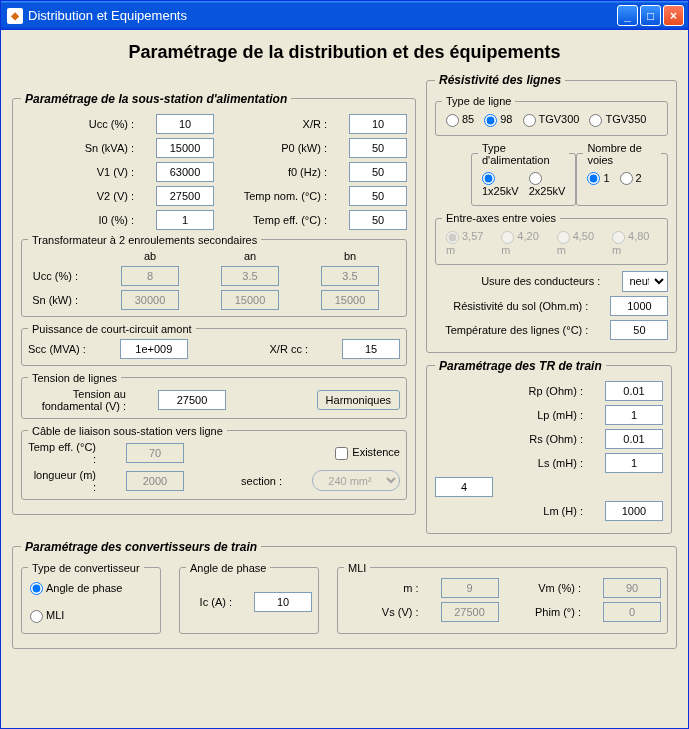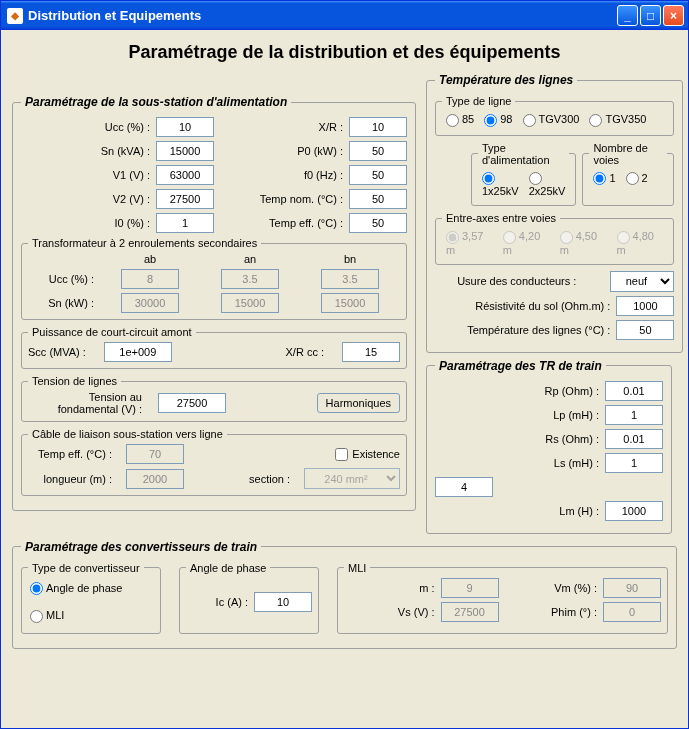--- a/index.html
+++ b/index.html
@@ -26,21 +26,21 @@
     font-size: 13px;
   }
   .titlebar-icon {
     width: 16px; height: 16px;
     background: #fff;
     margin-right: 5px;
     display: inline-flex; align-items: center; justify-content: center;
     font-size: 10px; color: #d66b12; font-weight: bold;
     border-radius: 2px;
   }
-  .titlebar-text { flex: 1; font-weight: bold; }
+  .titlebar-text { flex: 1; font-weight: normal; }
   .titlebar-buttons { display: flex; gap: 2px; }
   .tb-btn {
     width: 21px; height: 21px;
     border: 1px solid #fff;
     border-radius: 3px;
     display: flex; align-items: center; justify-content: center;
     font-family: "Segoe UI Symbol","Arial",sans-serif;
     font-size: 12px; font-weight: bold;
     color: #fff;
   }
@@ -65,21 +65,21 @@
   legend {
     font-style: italic;
     font-weight: bold;
     font-size: 12px;
     padding: 0 4px;
   }
   legend.small { font-style: normal; font-weight: normal; font-size: 11px; }
   .columns { display: flex; gap: 10px; align-items: center; }
   .col-left { width: 404px; }
   .col-right { width: 246px; }
-  .lbl { text-align: right; padding-right: 6px; }
+  .lbl { text-align: right; padding-right: 22px; }
   .val {
     width: 58px; height: 20px;
     border: 1px solid #7f9db9;
     background: #fff;
     text-align: center;
     font-size: 11px;
     padding: 2px 2px;
   }
   .val.dis { background: #ece9d8; color: #888; }
   select.val { height: 21px; }
@@ -228,39 +228,39 @@
             <div style="display:flex;align-items:center;gap:8px;margin-bottom:4px;">
               <span class="lbl" style="width:90px;">Temp eff. (°C) :</span>
               <input class="val dis" disabled="" value="70" style="">
               <span style="flex:1;"></span>
               <label><input type="checkbox" style=""><span>Existence</span></label>
             </div>
             <div style="display:flex;align-items:center;gap:8px;">
               <span class="lbl" style="width:90px;">longueur (m) :</span>
               <input class="val dis" disabled="" value="2000" style="">
               <span class="lbl" style="flex:1;">section :</span>
-              <select class="val dis" disabled="" style="width:96px;"><option>240 mm²</option></select>
+              <select class="val dis" disabled="" style="width:88px;border-radius:10px;"><option>240 mm²</option></select>
             </div>
           </fieldset>
         </fieldset>
       </div>
 
       <div class="col-right">
         <fieldset>
-          <legend>Température des lignes</legend>
+          <legend>Résistivité des lignes</legend>
           <fieldset class="tight">
             <legend class="small">Type de ligne</legend>
             <div class="radio-row">
               <label><input type="radio" name="lt" style=""><span>85</span></label>
               <label><input type="radio" name="lt" checked="" style=""><span>98</span></label>
               <label><input type="radio" name="lt" style=""><span>TGV300</span></label>
               <label><input type="radio" name="lt" style=""><span>TGV350</span></label>
             </div>
           </fieldset>
-          <div style="display:flex;gap:6px;padding-left:36px;">
+          <div style="display:flex;padding-left:36px;">
             <fieldset class="tight" style="flex:1;">
               <legend class="small">Type d'alimentation</legend>
               <div class="radio-row">
                 <label><input type="radio" name="fd" checked="" style=""><span>1x25kV</span></label>
                 <label><input type="radio" name="fd" style=""><span>2x25kV</span></label>
               </div>
             </fieldset>
             <fieldset class="tight" style="width:92px;">
               <legend class="small">Nombre de voies</legend>
               <div class="radio-row">
@@ -273,21 +273,21 @@
             <legend class="small">Entre-axes entre voies</legend>
             <div class="radio-row dis">
               <label><input type="radio" name="gp" disabled="" checked="" style=""><span>3,57 m</span></label>
               <label><input type="radio" name="gp" disabled="" style=""><span>4,20 m</span></label>
               <label><input type="radio" name="gp" disabled="" style=""><span>4,50 m</span></label>
               <label><input type="radio" name="gp" disabled="" style=""><span>4,80 m</span></label>
             </div>
           </fieldset>
           <div class="pair">
               <span class="lbl">Usure des conducteurs :</span>
-              <select class="val" style="width:64px;margin-left:28px;"><option>neuf</option></select>
+              <select class="val" style="width:46px;"><option>neuf</option></select>
             </div>
           <div class="pair">
               <span class="lbl">Résistivité du sol (Ohm.m) :</span>
               <input class="val" value="1000" style="">
             </div>
           <div class="pair">
               <span class="lbl">Température des lignes  (°C) :</span>
               <input class="val" value="50" style="">
             </div>
         </fieldset>

